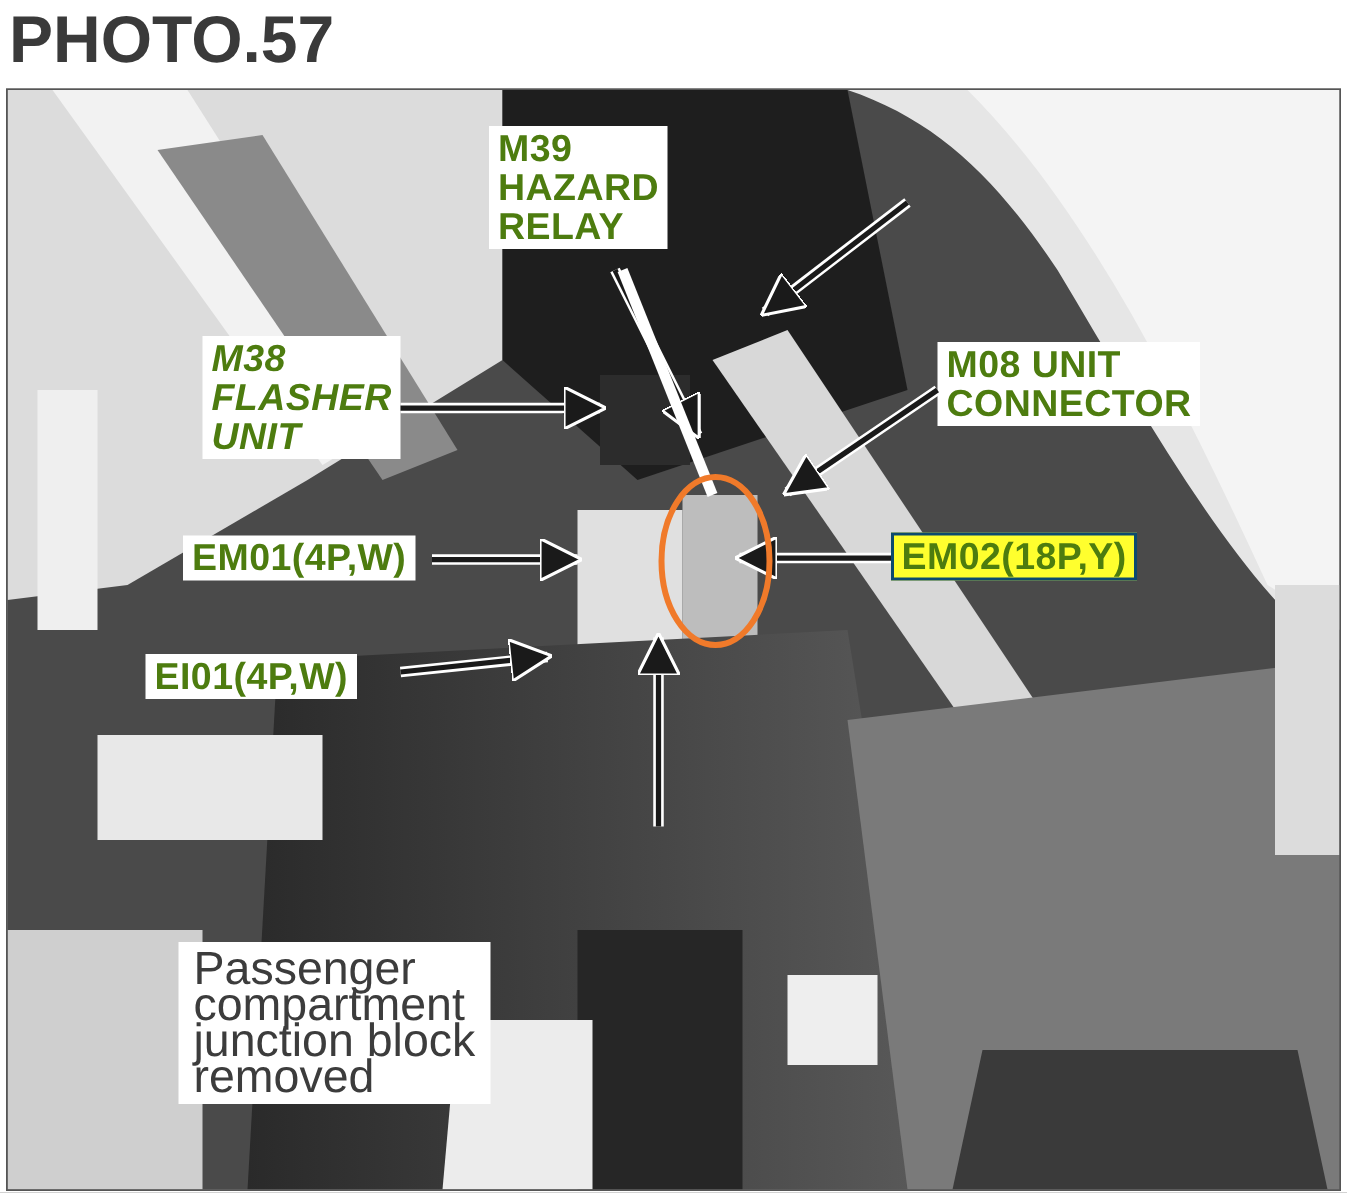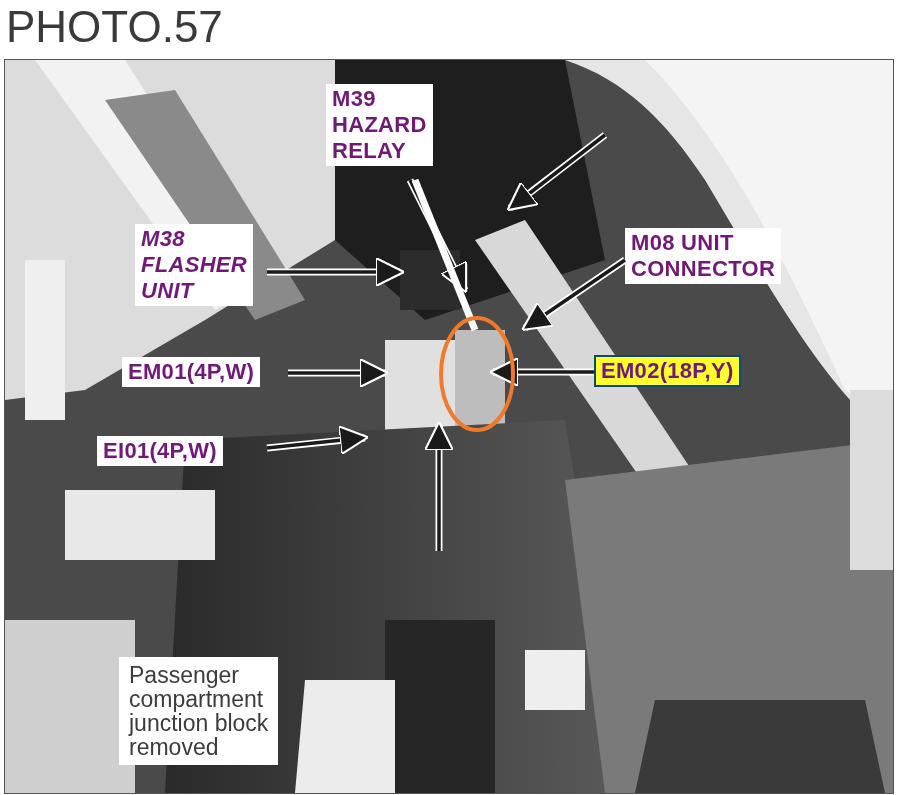--- a/index.html
+++ b/index.html
@@ -1,28 +1,28 @@
 <!DOCTYPE html>
 <html><head>
   <meta charset="utf-8">
   <style>
     html, body { margin: 0; padding: 0; background: #ffffff; }
     body { width: 898px; height: 795px; position: relative; overflow: hidden;
            font-family: "Liberation Sans", "DejaVu Sans", sans-serif; }
-    .title { position: absolute; left: 6px; top: 2px; font-size: 44px; font-weight: normal;
+    .title { position: absolute; left: 6px; top: 2px; font-size: 44px; font-weight: bold;
              color: #3a3a3a; letter-spacing: 0px; line-height: 50px; }
     .photo { position: absolute; left: 4px; top: 59px; width: 888px; height: 733px;
              border: 1px solid #555; overflow: hidden; background: #6e6e6e; }
     .photo svg.bg { position: absolute; left: 0; top: 0; }
-    .label { position: absolute; background: #ffffff; color: #701a75; font-weight: bold;
-             font-size: 22px; line-height: 26px; padding: 2px 6px; white-space: pre-line;
+    .label { position: absolute; background: #ffffff; color: #4d7c0f; font-weight: bold;
+             font-size: 25px; line-height: 26px; padding: 2px 6px; white-space: pre-line;
              letter-spacing: 0.3px; }
     .label.hl { background: #ffff2e; border: 2px solid #0c4a6e; padding: 1px 5px; }
     .note { position: absolute; background: #ffffff; color: #3c3c3c; font-weight: normal;
-            font-size: 23px; line-height: 24px; padding: 6px 10px; white-space: pre-line; margin-top: 29px; }
+            font-size: 31px; line-height: 24px; padding: 6px 10px; white-space: pre-line; }
     svg.overlay { position: absolute; left: 0; top: 0; pointer-events: none; }
   </style>
 </head>
 <body>
 
 <div class="title">PHOTO.57</div>
 
 <div class="photo">
   <svg class="bg" width="888" height="733" viewBox="0 0 888 733">
     <defs>

